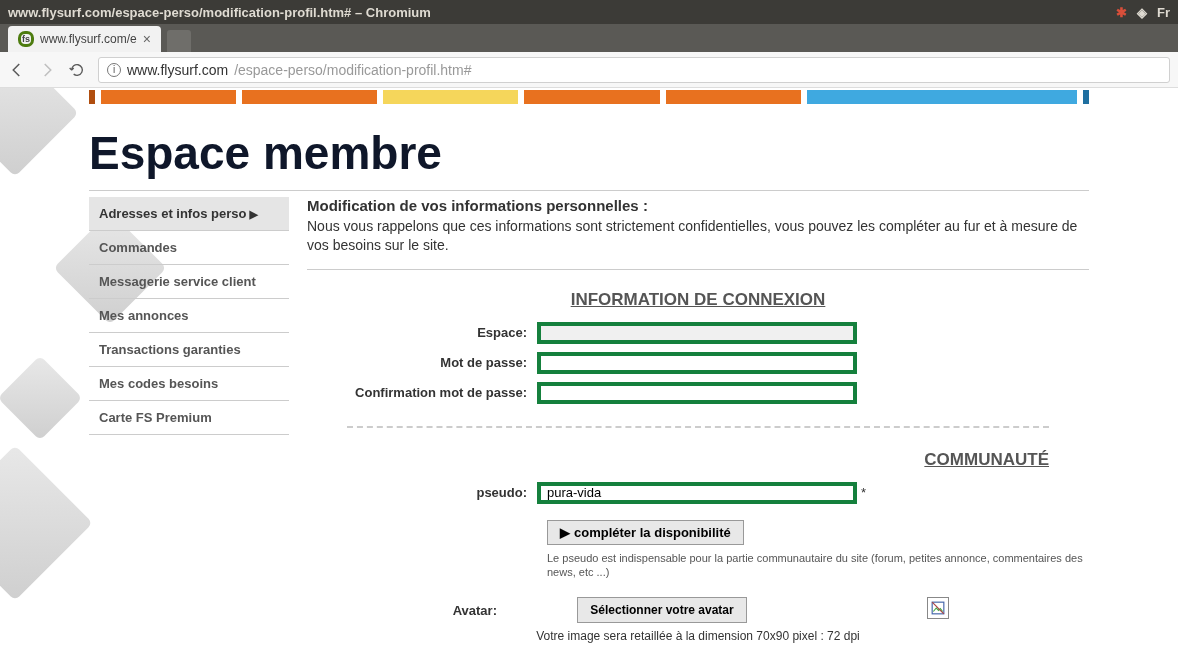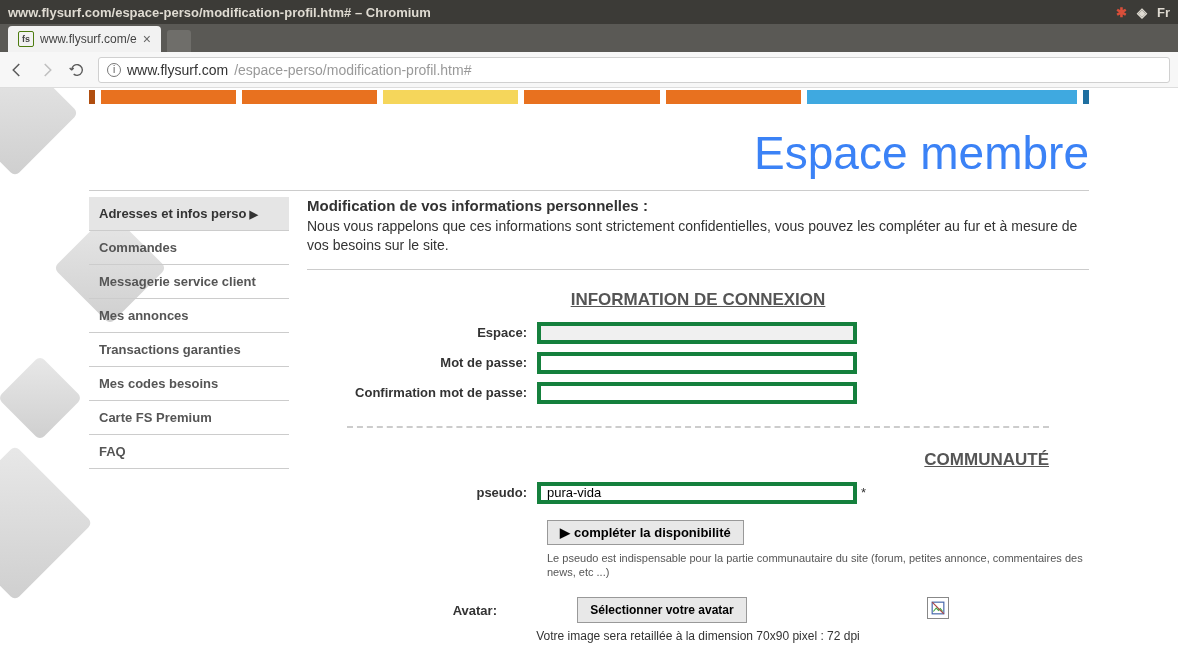--- a/index.html
+++ b/index.html
@@ -8,21 +8,21 @@
 
 .os-titlebar { height: 24px; background: #3c3b37; color: #dfdbd2; display: flex; align-items: center; padding: 0 8px; font-size: 13px; font-weight: bold; }
 .os-titlebar .title { flex: 1; }
 .os-titlebar .tray { display: flex; gap: 10px; align-items: center; }
 .os-titlebar .tray span { font-size: 13px; }
 .os-icon-bug { color: #d94f3a; }
 
 
 .tabstrip { height: 28px; background: #5a5955; display: flex; align-items: flex-end; padding-left: 8px; }
 .tab { background: #f2f2f2; height: 26px; display: flex; align-items: center; padding: 0 10px; border-radius: 4px 4px 0 0; gap: 6px; font-size: 12px; color: #444; max-width: 180px; }
-.tab .favicon { width: 16px; height: 16px; border: 1px solid #4d7c0f; border-radius: 2px; display:flex; align-items:center; justify-content:center; font-size:9px; font-weight:bold; }
+.tab .favicon { width: 16px; height: 16px; border: 3px solid #4d7c0f; border-radius: 7px; display:flex; align-items:center; justify-content:center; font-size:9px; font-weight:bold; }
 .tab .close { color: #666; font-size: 14px; }
 .tabstrip .spacer-tab { width: 24px; height: 22px; background: #6f6e6a; margin-left: 6px; border-radius: 3px 3px 0 0; }
 
 
 .toolbar { height: 36px; background: #f7f7f7; border-bottom: 1px solid #ddd; display: flex; align-items: center; padding: 0 8px; gap: 12px; }
 .nav-btn { width: 18px; height: 18px; display:flex; align-items:center; justify-content:center; color:#5a5a5a; }
 .nav-btn.disabled { color: #bfbfbf; }
 .omnibox { flex: 1; height: 26px; border: 1px solid #d0d0d0; border-radius: 3px; display: flex; align-items: center; padding: 0 8px; gap: 6px; font-size: 14px; color: #333; background: #fff; }
 .omnibox .info-icon { width:14px; height:14px; border:1px solid #777; border-radius:50%; display:flex; align-items:center; justify-content:center; font-size:10px; color:#555; }
 .omnibox .url-faded { color: #999; }
@@ -33,21 +33,21 @@
 
 
 .page { position: relative; z-index: 1; width: 1000px; margin: 0 auto; }
 .topnav { display: flex; height: 20px; gap: 6px; padding-top: 2px; }
 .topnav div { flex:1; background:#e8711f; height: 14px; }
 .topnav .yellow { background:#f5d65b; }
 .topnav .blue { background:#3fa9e0; flex: 2; }
 .topnav .cap-l { width:6px; flex:0 0 6px; background:#b04e0f; }
 .topnav .cap-r { width:6px; flex:0 0 6px; background:#1f6fa0; }
 
-h1.page-title { font-size: 46px; color: #3b82f6; font-weight: normal; margin: 18px 0 10px 0; text-align: right; }
+h1.page-title { font-size: 46px; color: #0f172a; font-weight: bold; margin: 18px 0 10px 0; }
 hr.thin { border: none; border-top: 1px solid #ccc; }
 
 .layout { display: flex; gap: 18px; margin-top: 6px; }
 .sidebar { width: 200px; }
 .sidebar-item { display: block; padding: 9px 10px; border-bottom: 1px solid #ccc; color: #555; font-weight: bold; font-size: 13px; cursor: pointer; }
 .sidebar-item.active { background: #e5e5e5; color: #333; }
 .sidebar-item.active::after { content: " ▶"; font-size: 11px; }
 
 .main { flex: 1; }
 .intro-title { font-weight: bold; font-size: 15px; margin-bottom: 3px; }
@@ -141,21 +141,20 @@
 
   <div class="layout">
     <div class="sidebar">
       <a class="sidebar-item active"><span>Adresses et infos perso</span></a>
       <a class="sidebar-item"><span>Commandes</span></a>
       <a class="sidebar-item"><span>Messagerie service client</span></a>
       <a class="sidebar-item"><span>Mes annonces</span></a>
       <a class="sidebar-item"><span>Transactions garanties</span></a>
       <a class="sidebar-item"><span>Mes codes besoins</span></a>
       <a class="sidebar-item"><span>Carte FS Premium</span></a>
-      <a class="sidebar-item"><span>FAQ</span></a>
     </div>
 
     <div class="main">
       <div class="intro-title">Modification de vos informations personnelles :</div>
       <div class="intro-text">Nous vous rappelons que ces informations sont strictement confidentielles, vous pouvez les compléter au fur et à mesure de vos besoins sur le site.</div>
       <hr class="thin">
 
       <div class="section-title">INFORMATION DE CONNEXION</div>
 
       <div class="form-row">

